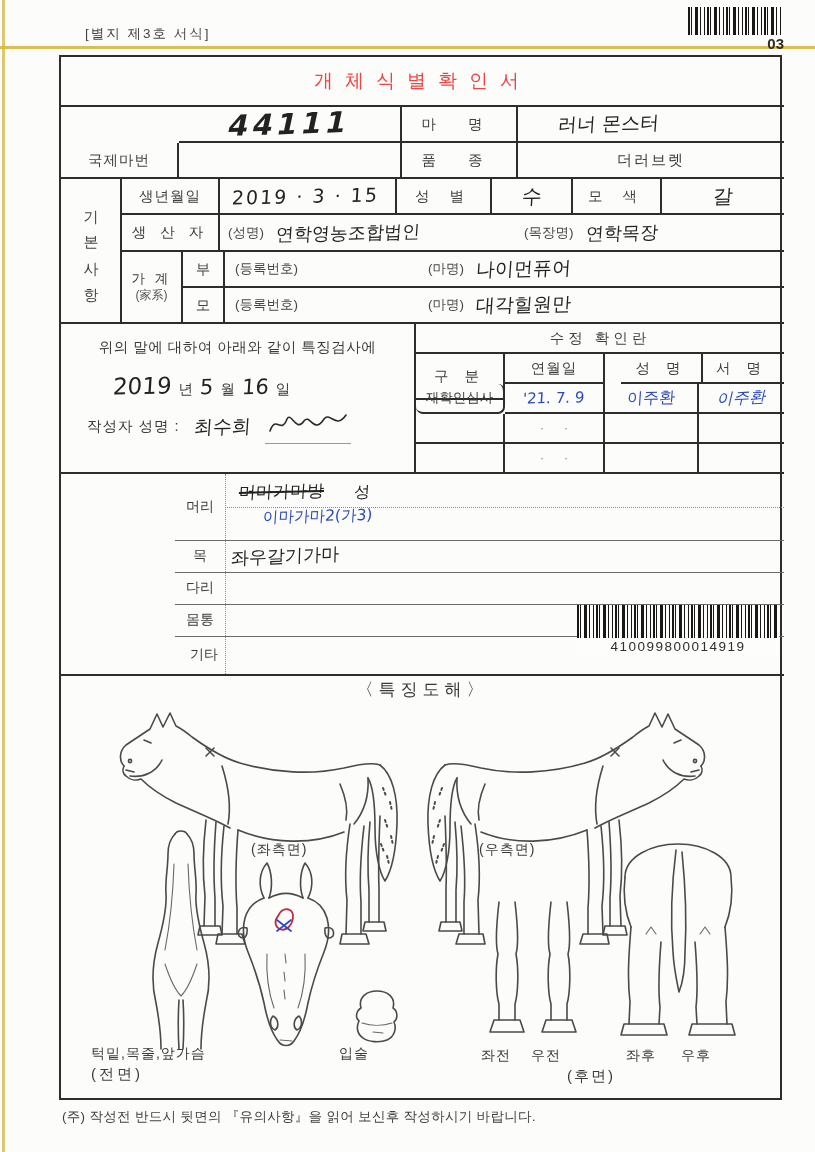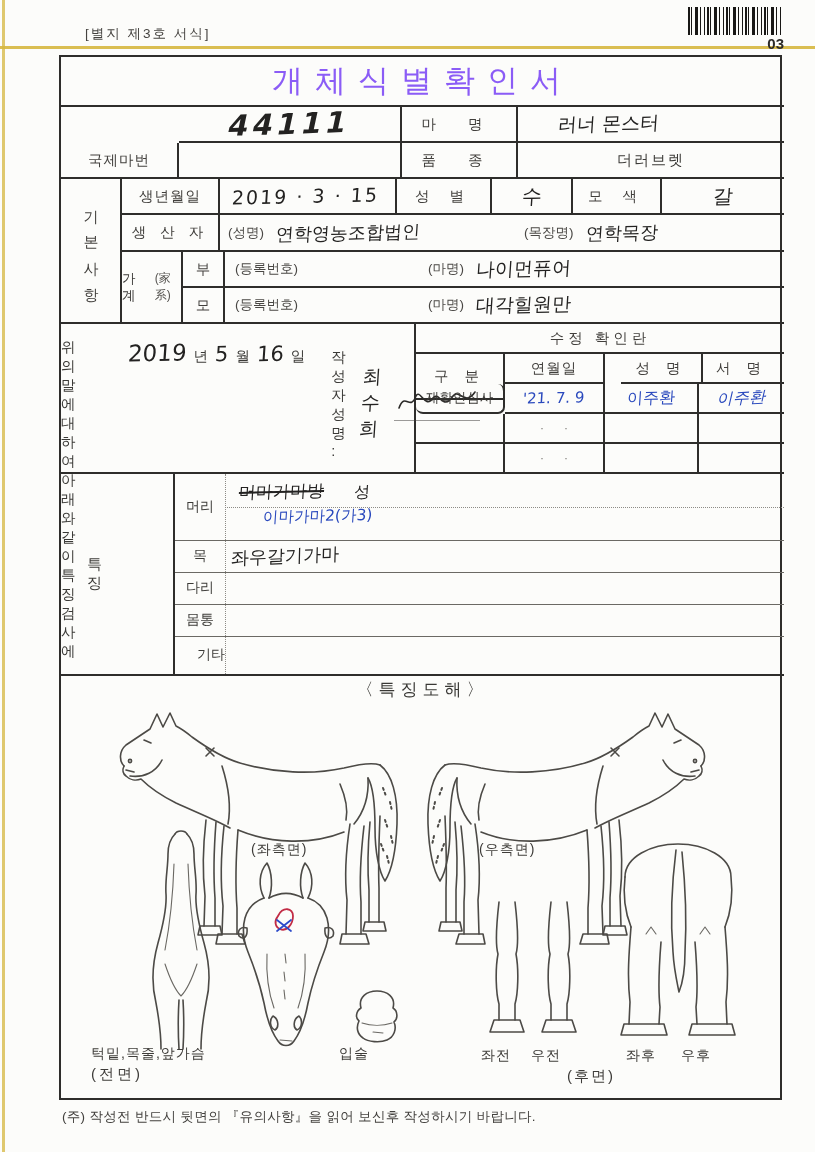--- a/index.html
+++ b/index.html
@@ -37,21 +37,21 @@
   <div class="abs" style="left:2px;top:0;width:3px;height:1152px;background:#d6b73f;opacity:.75;"></div>
   <div class="abs" style="left:0;top:46px;width:815px;height:3px;background:#d6b73f;opacity:.9;"></div>
 
   <div class="abs" style="left:85px;top:25px;font-size:13.5px;letter-spacing:2px;color:#454340;">[별지 제3호 서식]</div>
   <div class="abs barcode" style="left:688px;top:7px;width:93px;height:28px;"></div>
   <div class="abs" style="left:744px;top:35px;width:40px;text-align:right;font-weight:bold;font-size:15px;color:#2d2c2a;">03</div>
 
   <div class="abs" style="left:59px;top:55px;width:723px;height:1045px;border:2.5px solid var(--ln);">
 
     <div class="cell bB" style="left:0;top:0;width:723px;height:50px;justify-content:center;">
-      <span style="font-size:31px;letter-spacing:12px;color:#8b5cf6;">개체식별확인서</span>
+      <span style="font-size:19px;letter-spacing:12px;color:#ef4444;">개체식별확인서</span>
     </div>
 
     <div class="cell bR bB" style="left:118px;top:50px;width:223px;height:36px;justify-content:center;">
       <span class="hw regno">44111</span>
     </div>
     <div class="cell bR bB lbl ls14" style="left:341px;top:50px;width:116px;height:36px;">마 명</div>
     <div class="cell bB" style="left:457px;top:50px;width:266px;height:36px;padding-left:40px;">
       <span class="hw" style="font-size:19px;">러너 몬스터</span>
     </div>
 
@@ -80,38 +80,38 @@
     </div>
 
     <div class="cell bR bB lbl" style="left:61px;top:158px;width:98px;height:37px;letter-spacing:5px;">생 산 자</div>
     <div class="cell bB" style="left:159px;top:158px;width:564px;height:37px;padding-left:8px;gap:12px;">
       <span class="small">(성명)</span>
       <span class="hw" style="font-size:18px;">연학영농조합법인</span>
       <span class="small" style="margin-left:92px;">(목장명)</span>
       <span class="hw" style="font-size:18px;">연학목장</span>
     </div>
 
-    <div class="cell bR bB" style="left:61px;top:195px;width:61px;height:72px;flex-direction:row;justify-content:center;line-height:17px;">
+    <div class="cell bR bB" style="left:61px;top:195px;width:61px;height:72px;flex-direction:column;justify-content:center;line-height:17px;">
       <span style="font-size:13.5px;letter-spacing:3px;">가 계</span>
       <span style="font-size:12px;color:#55534f;">(家系)</span>
     </div>
     <div class="cell bR bB lbl" style="left:122px;top:195px;width:42px;height:36px;letter-spacing:0;">부</div>
     <div class="cell bB" style="left:164px;top:195px;width:559px;height:36px;padding-left:10px;gap:12px;">
       <span class="small">(등록번호)</span>
       <span class="small" style="margin-left:118px;">(마명)</span>
       <span class="hw" style="font-size:19px;">나이먼퓨어</span>
     </div>
     <div class="cell bR bB lbl" style="left:122px;top:231px;width:42px;height:36px;letter-spacing:0;">모</div>
     <div class="cell bB" style="left:164px;top:231px;width:559px;height:36px;padding-left:10px;gap:12px;">
       <span class="small">(등록번호)</span>
       <span class="small" style="margin-left:118px;">(마명)</span>
       <span class="hw" style="font-size:19px;">대각힐원만</span>
     </div>
 
-    <div class="cell bR bB" style="left:0;top:267px;width:355px;height:150px;align-items:stretch;">
+    <div class="cell bR bB" style="left:0;top:267px;width:355px;height:150px;flex-direction:column;align-items:stretch;">
       <div style="text-align:center;margin-top:14px;font-size:14.5px;letter-spacing:.5px;">위의 말에 대하여 아래와 같이 특징검사에</div>
       <div style="margin-top:16px;padding-left:52px;display:flex;align-items:baseline;gap:7px;">
         <span class="hw" style="font-size:23px;">2019</span>
         <span style="font-size:14.5px;">년</span>
         <span class="hw" style="font-size:21px;">5</span>
         <span style="font-size:14.5px;">월</span>
         <span class="hw" style="font-size:21px;">16</span>
         <span style="font-size:14.5px;">일</span>
       </div>
       <div style="margin-top:10px;padding-left:26px;display:flex;align-items:center;gap:14px;">
@@ -151,36 +151,33 @@
     <div class="cell bR bB" style="left:544px;top:357px;width:94px;height:30px;"></div>
     <div class="cell bB" style="left:638px;top:357px;width:85px;height:30px;"></div>
 
     <div class="cell bR bB" style="left:355px;top:387px;width:89px;height:30px;"></div>
     <div class="cell bR bB" style="left:444px;top:387px;width:100px;height:30px;justify-content:center;">
       <span style="font-size:12px;color:#7b7975;white-space:pre;">·      ·</span>
     </div>
     <div class="cell bR bB" style="left:544px;top:387px;width:94px;height:30px;"></div>
     <div class="cell bB" style="left:638px;top:387px;width:85px;height:30px;"></div>
 
-    <div class="cell bR" style="left:0;top:417px;width:114px;height:200px;justify-content:center;">
-      <span style="font-size:15px;letter-spacing:26px;padding-left:26px;">특 징</span>
-    </div>
     <div class="cell" style="left:114px;top:417px;width:50px;height:66px;justify-content:center;">
       <span style="font-size:14px;">머리</span>
     </div>
     <div class="cell" style="left:114px;top:483px;width:50px;height:32px;justify-content:center;">
       <span style="font-size:14px;">목</span>
     </div>
     <div class="cell" style="left:114px;top:515px;width:50px;height:32px;justify-content:center;">
       <span style="font-size:14px;">다리</span>
     </div>
     <div class="cell" style="left:114px;top:547px;width:50px;height:32px;justify-content:center;">
       <span style="font-size:14px;">몸통</span>
     </div>
-    <div class="cell" style="left:114px;top:579px;width:50px;height:38px;justify-content:flex-end;">
+    <div class="cell" style="left:129px;top:579px;width:50px;height:38px;justify-content:flex-start;">
       <span style="font-size:14px;">기타</span>
     </div>
 
     <div class="sep" style="top:483px;"></div>
     <div class="sep" style="top:515px;"></div>
     <div class="sep" style="top:547px;"></div>
     <div class="sep" style="top:579px;"></div>
     <div class="abs" style="left:164px;top:417px;width:0;height:200px;border-left:1.5px dotted #8d8b86;"></div>
     <div class="abs" style="left:0;top:617px;width:723px;height:0;border-top:2.5px solid var(--ln);"></div>
 
@@ -191,20 +188,24 @@
       </div>
       <div class="dotline" style="position:absolute;left:0;top:33px;width:559px;"></div>
       <div style="padding:3px 0 0 38px;">
         <span class="hw hwB" style="font-size:15.5px;">이마가마2(가3)</span>
       </div>
     </div>
     <div class="cell" style="left:164px;top:483px;width:559px;height:32px;padding-left:6px;">
       <span class="hw" style="font-size:18px;transform:skewX(-4deg) rotate(-2.5deg);">좌우갈기가마</span>
     </div>
 
+    <div class="abs" style="left:516px;top:548px;width:202px;height:52px;background:#fdfdfc;">
+      <div class="barcode" style="position:absolute;left:0;top:0;width:202px;height:33px;"></div>
+      <div style="position:absolute;left:0;top:34px;width:202px;text-align:center;font-size:13.5px;letter-spacing:1.5px;color:#2f2e2c;">410099800014919</div>
+    </div>
 
     <div class="abs" style="left:0;top:621px;width:723px;text-align:center;font-size:17px;letter-spacing:5px;color:#393835;">〈특징도해〉</div>
 
     <svg class="lineart abs" style="left:0;top:645px;" width="723" height="398" viewBox="0 0 723 398">
       <defs>
         <g id="sideHorse">
           <path d="M 18,62 C 13,57 13,47 20,41 L 44,25 L 51,10 L 57,23 L 64,9 L 70,22 C 74,24 80,28 86,33 C 104,46 120,55 134,59 C 168,69 206,71 238,64 C 254,60 266,58 274,61"></path>
           <path d="M 18,62 C 16,66 17,70 20,72 C 24,76 30,77 35,75 C 44,84 56,92 70,99 C 92,109 112,117 124,124"></path>
           <path d="M 24,72 C 38,74 50,68 56,56"></path>
           <path d="M 20,66 l 8,2"></path>

